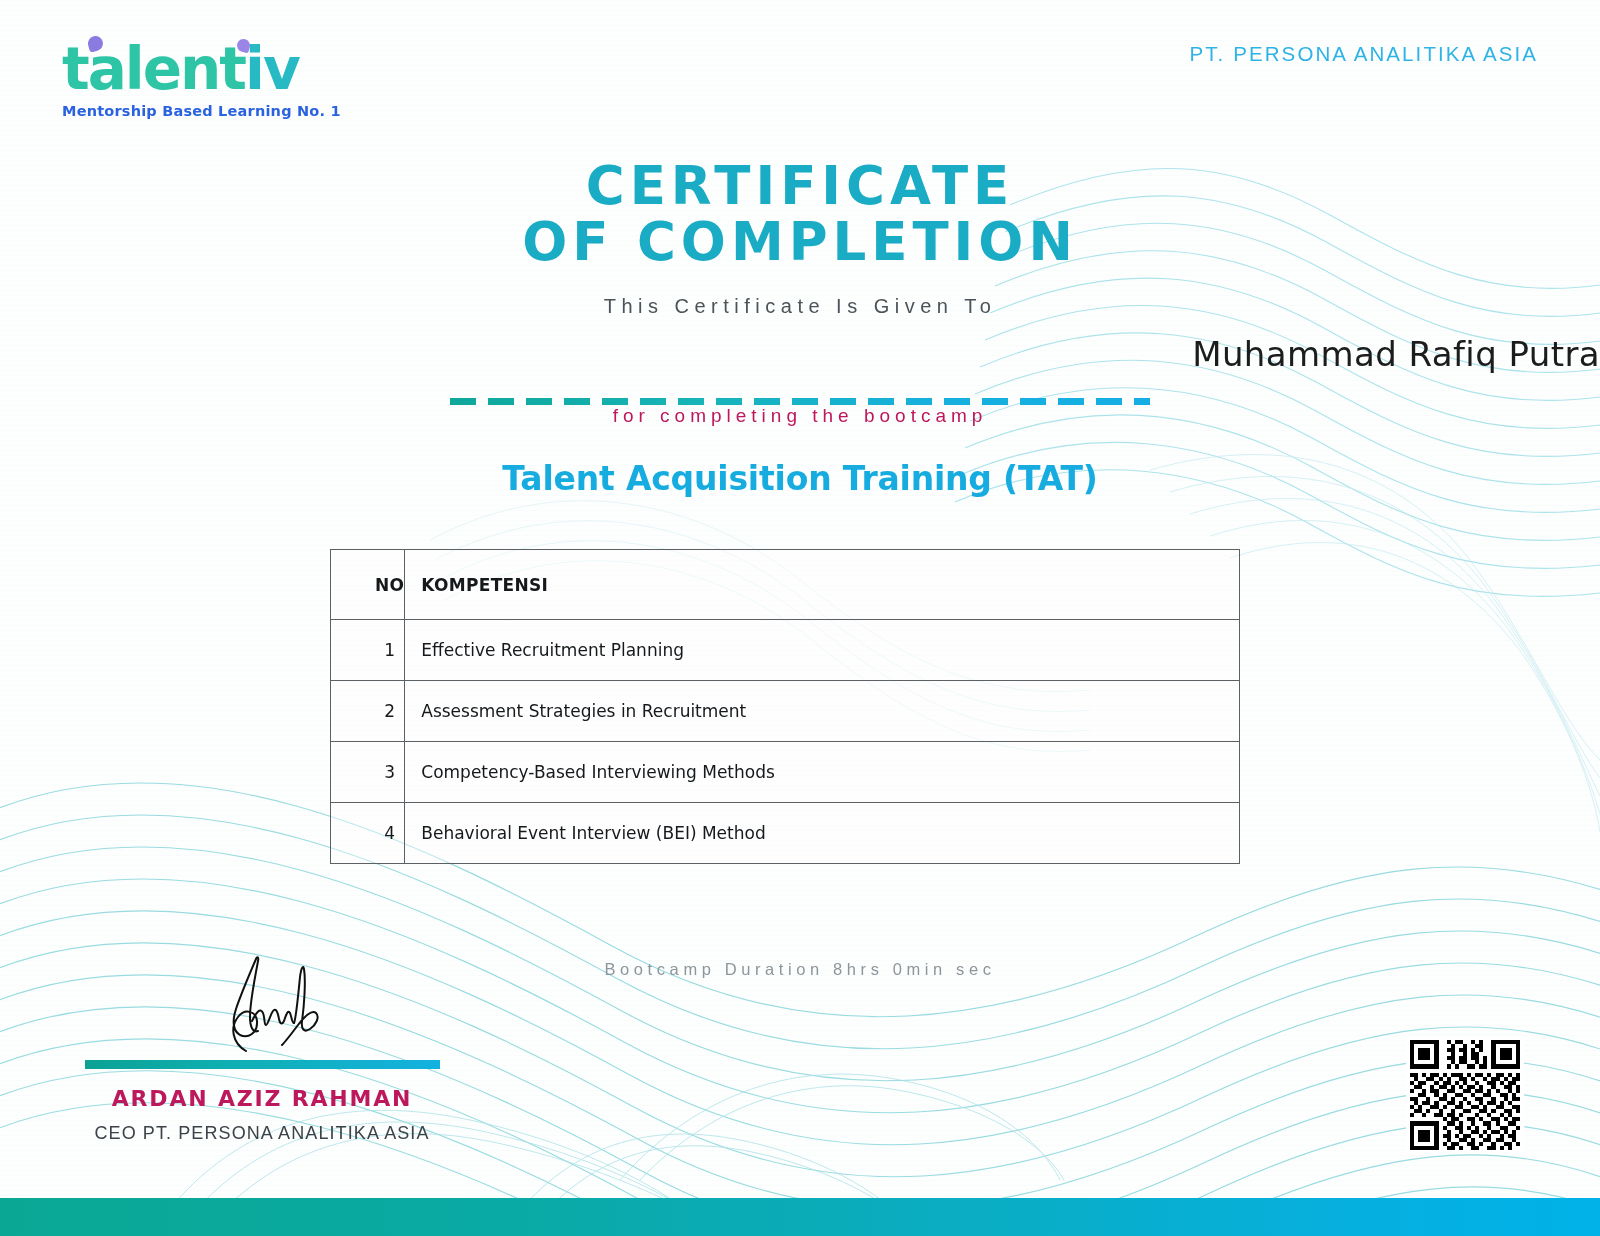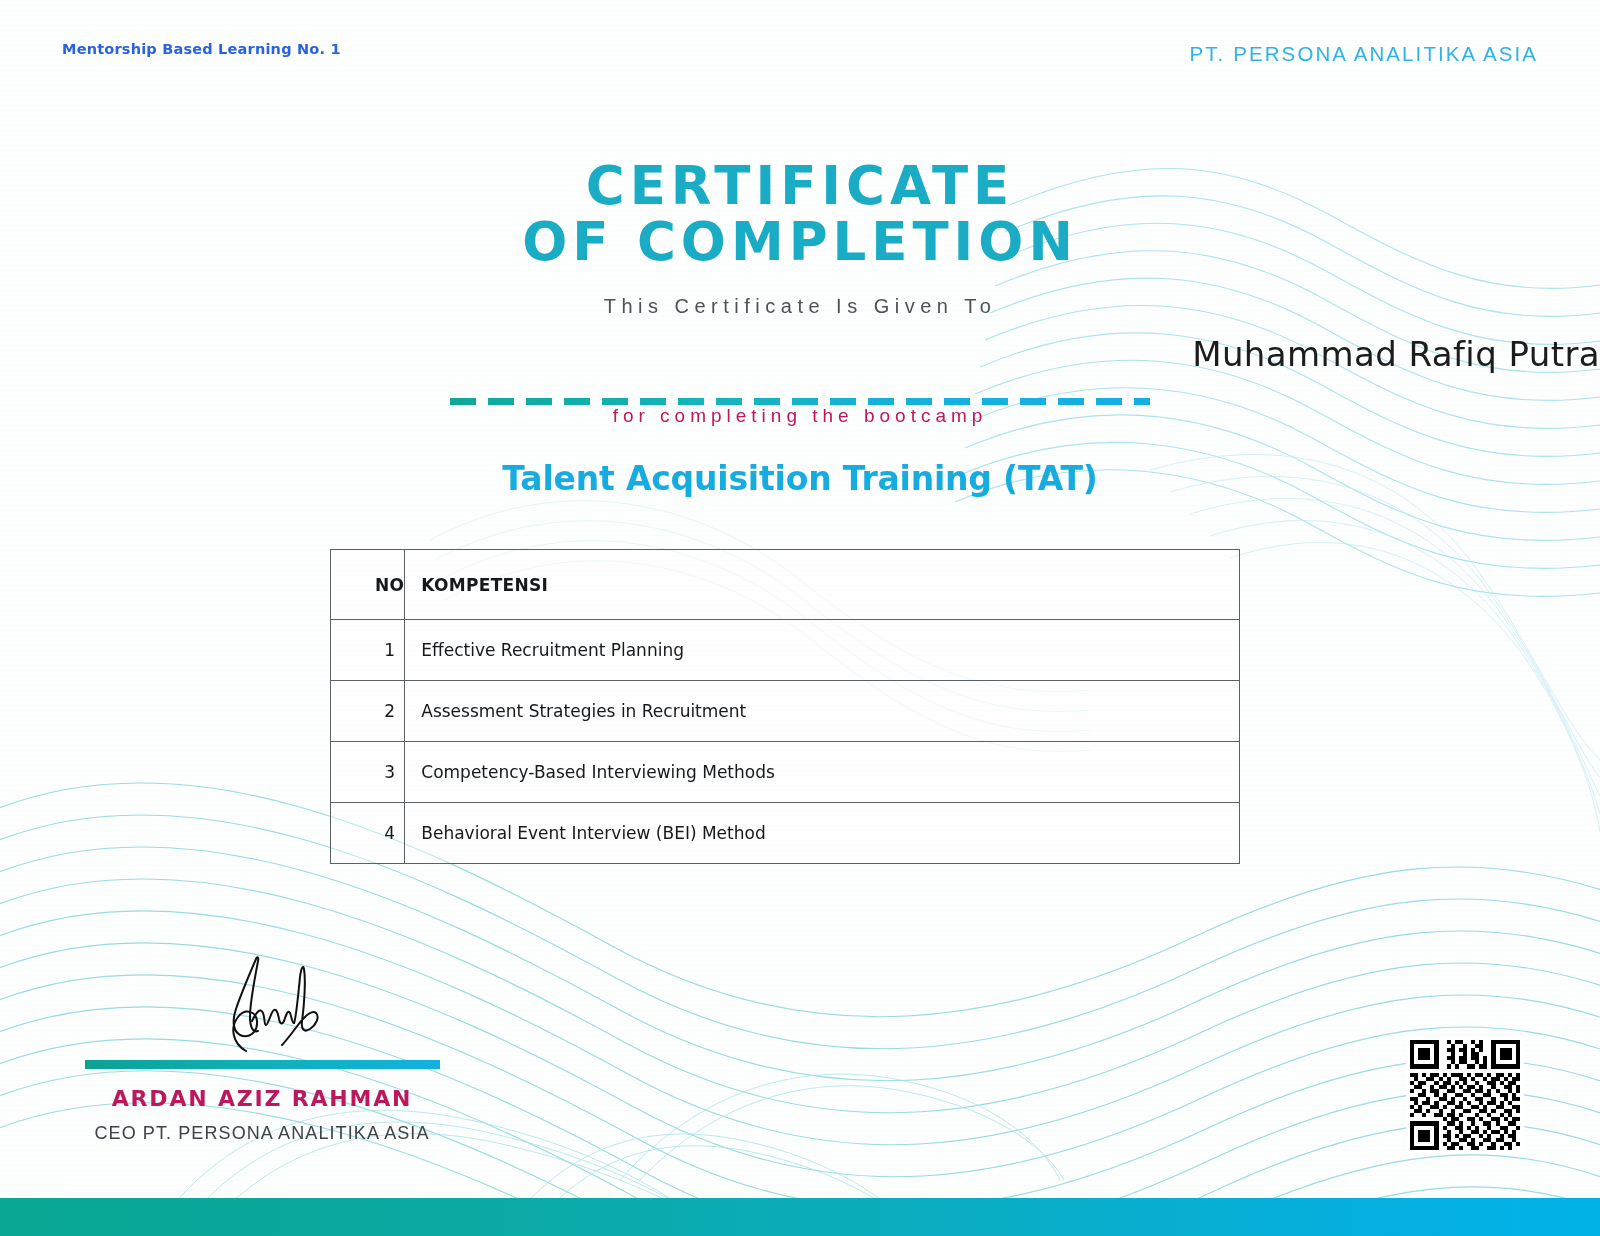--- a/index.html
+++ b/index.html
@@ -236,20 +236,25 @@
       <g fill="none" stroke="#cfeef2" stroke-width="0.8" opacity="0.65">
         <path d="M430,540 C560,470 700,500 800,580 C900,660 980,700 1090,690"></path>
         <path d="M435,560 C565,490 704,520 804,600 C904,680 982,720 1090,710"></path>
         <path d="M440,580 C570,510 708,540 808,620 C908,700 984,740 1090,730"></path>
         <path d="M445,600 C575,530 712,560 812,640 C912,720 986,760 1090,750"></path>
       </g>
     </svg>
   </div>
 
   <div class="logo-wrap">
+    <div class="logo-mark">
+      <span class="dot-purple-1"></span>
+      <span class="dot-purple-2"></span>
+      <div class="logo-word"><span>talent</span><span class="seg-b">iv</span></div>
+    </div>
     <div class="logo-tag">Mentorship Based Learning No. 1</div>
   </div>
 
   <div class="company-top">PT. PERSONA ANALITIKA ASIA</div>
 
   <div class="center-col">
     <div class="title-main">
       <span>CERTIFICATE</span>
       <span class="l2">OF COMPLETION</span>
     </div>
@@ -282,20 +287,21 @@
           <td class="kom-col">Competency-Based Interviewing Methods</td>
         </tr>
         <tr>
           <td class="no-col">4</td>
           <td class="kom-col">Behavioral Event Interview (BEI) Method</td>
         </tr>
       </tbody>
     </table>
   </div>
 
+  <div class="duration">Bootcamp Duration 8hrs 0min sec</div>
 
   <div class="sig-block">
     <div class="sig-img">
       <svg width="140" height="110" viewBox="0 0 140 110" xmlns="http://www.w3.org/2000/svg">
         <g fill="none" stroke="#101010" stroke-width="2" stroke-linecap="round" stroke-linejoin="round">
           <path d="M46,100 C32,92 30,76 38,66 C45,57 56,60 57,70 C58,82 48,88 40,84 C33,80 32,70 36,58 C41,43 50,22 56,8 C57,5 59,6 58,10 C55,27 50,50 50,66 C50,76 53,82 58,80"></path>
           <path d="M52,70 C56,62 60,56 63,62 C65,67 64,74 66,74 C68,74 70,64 73,60 C76,56 78,62 79,68 C80,73 82,74 84,70 C86,64 88,58 90,62 C92,67 92,72 94,72"></path>
           <path d="M94,72 C96,68 98,46 100,26 C101,18 103,13 104,18 C106,30 104,56 102,70 C101,78 104,82 110,78 C116,74 120,66 116,62 C112,58 104,66 98,74 C92,82 86,90 82,94"></path>
         </g>
       </svg>

